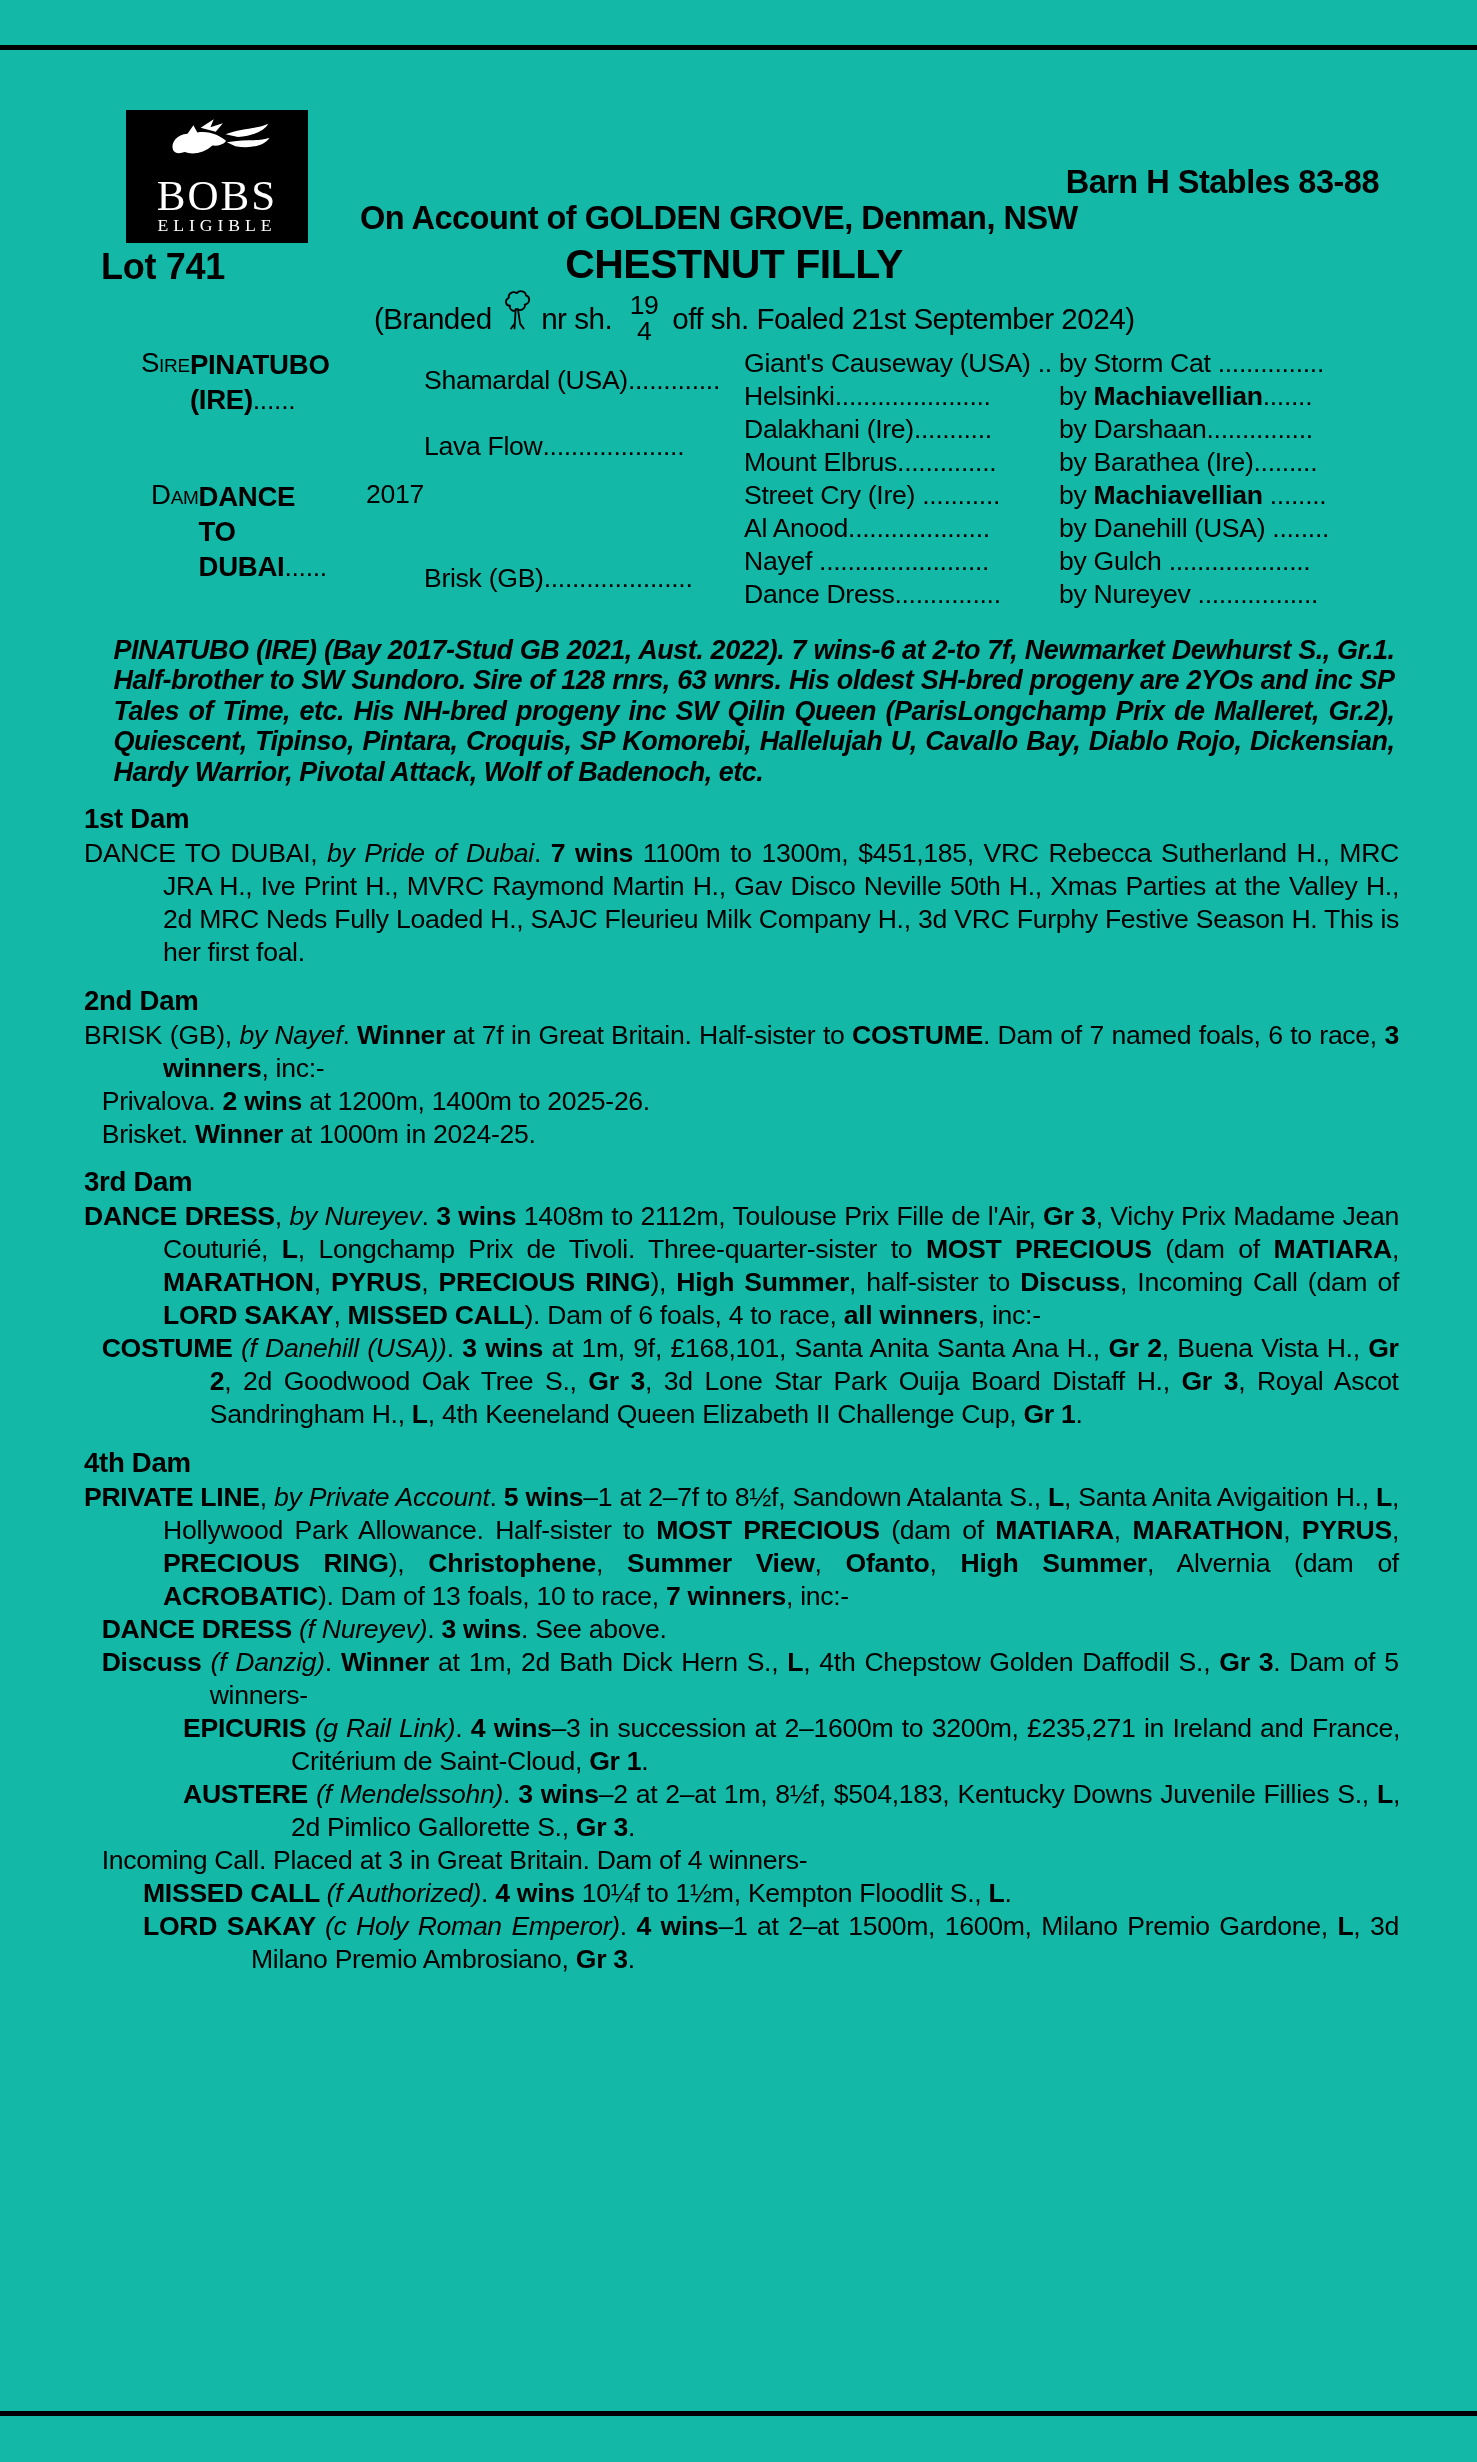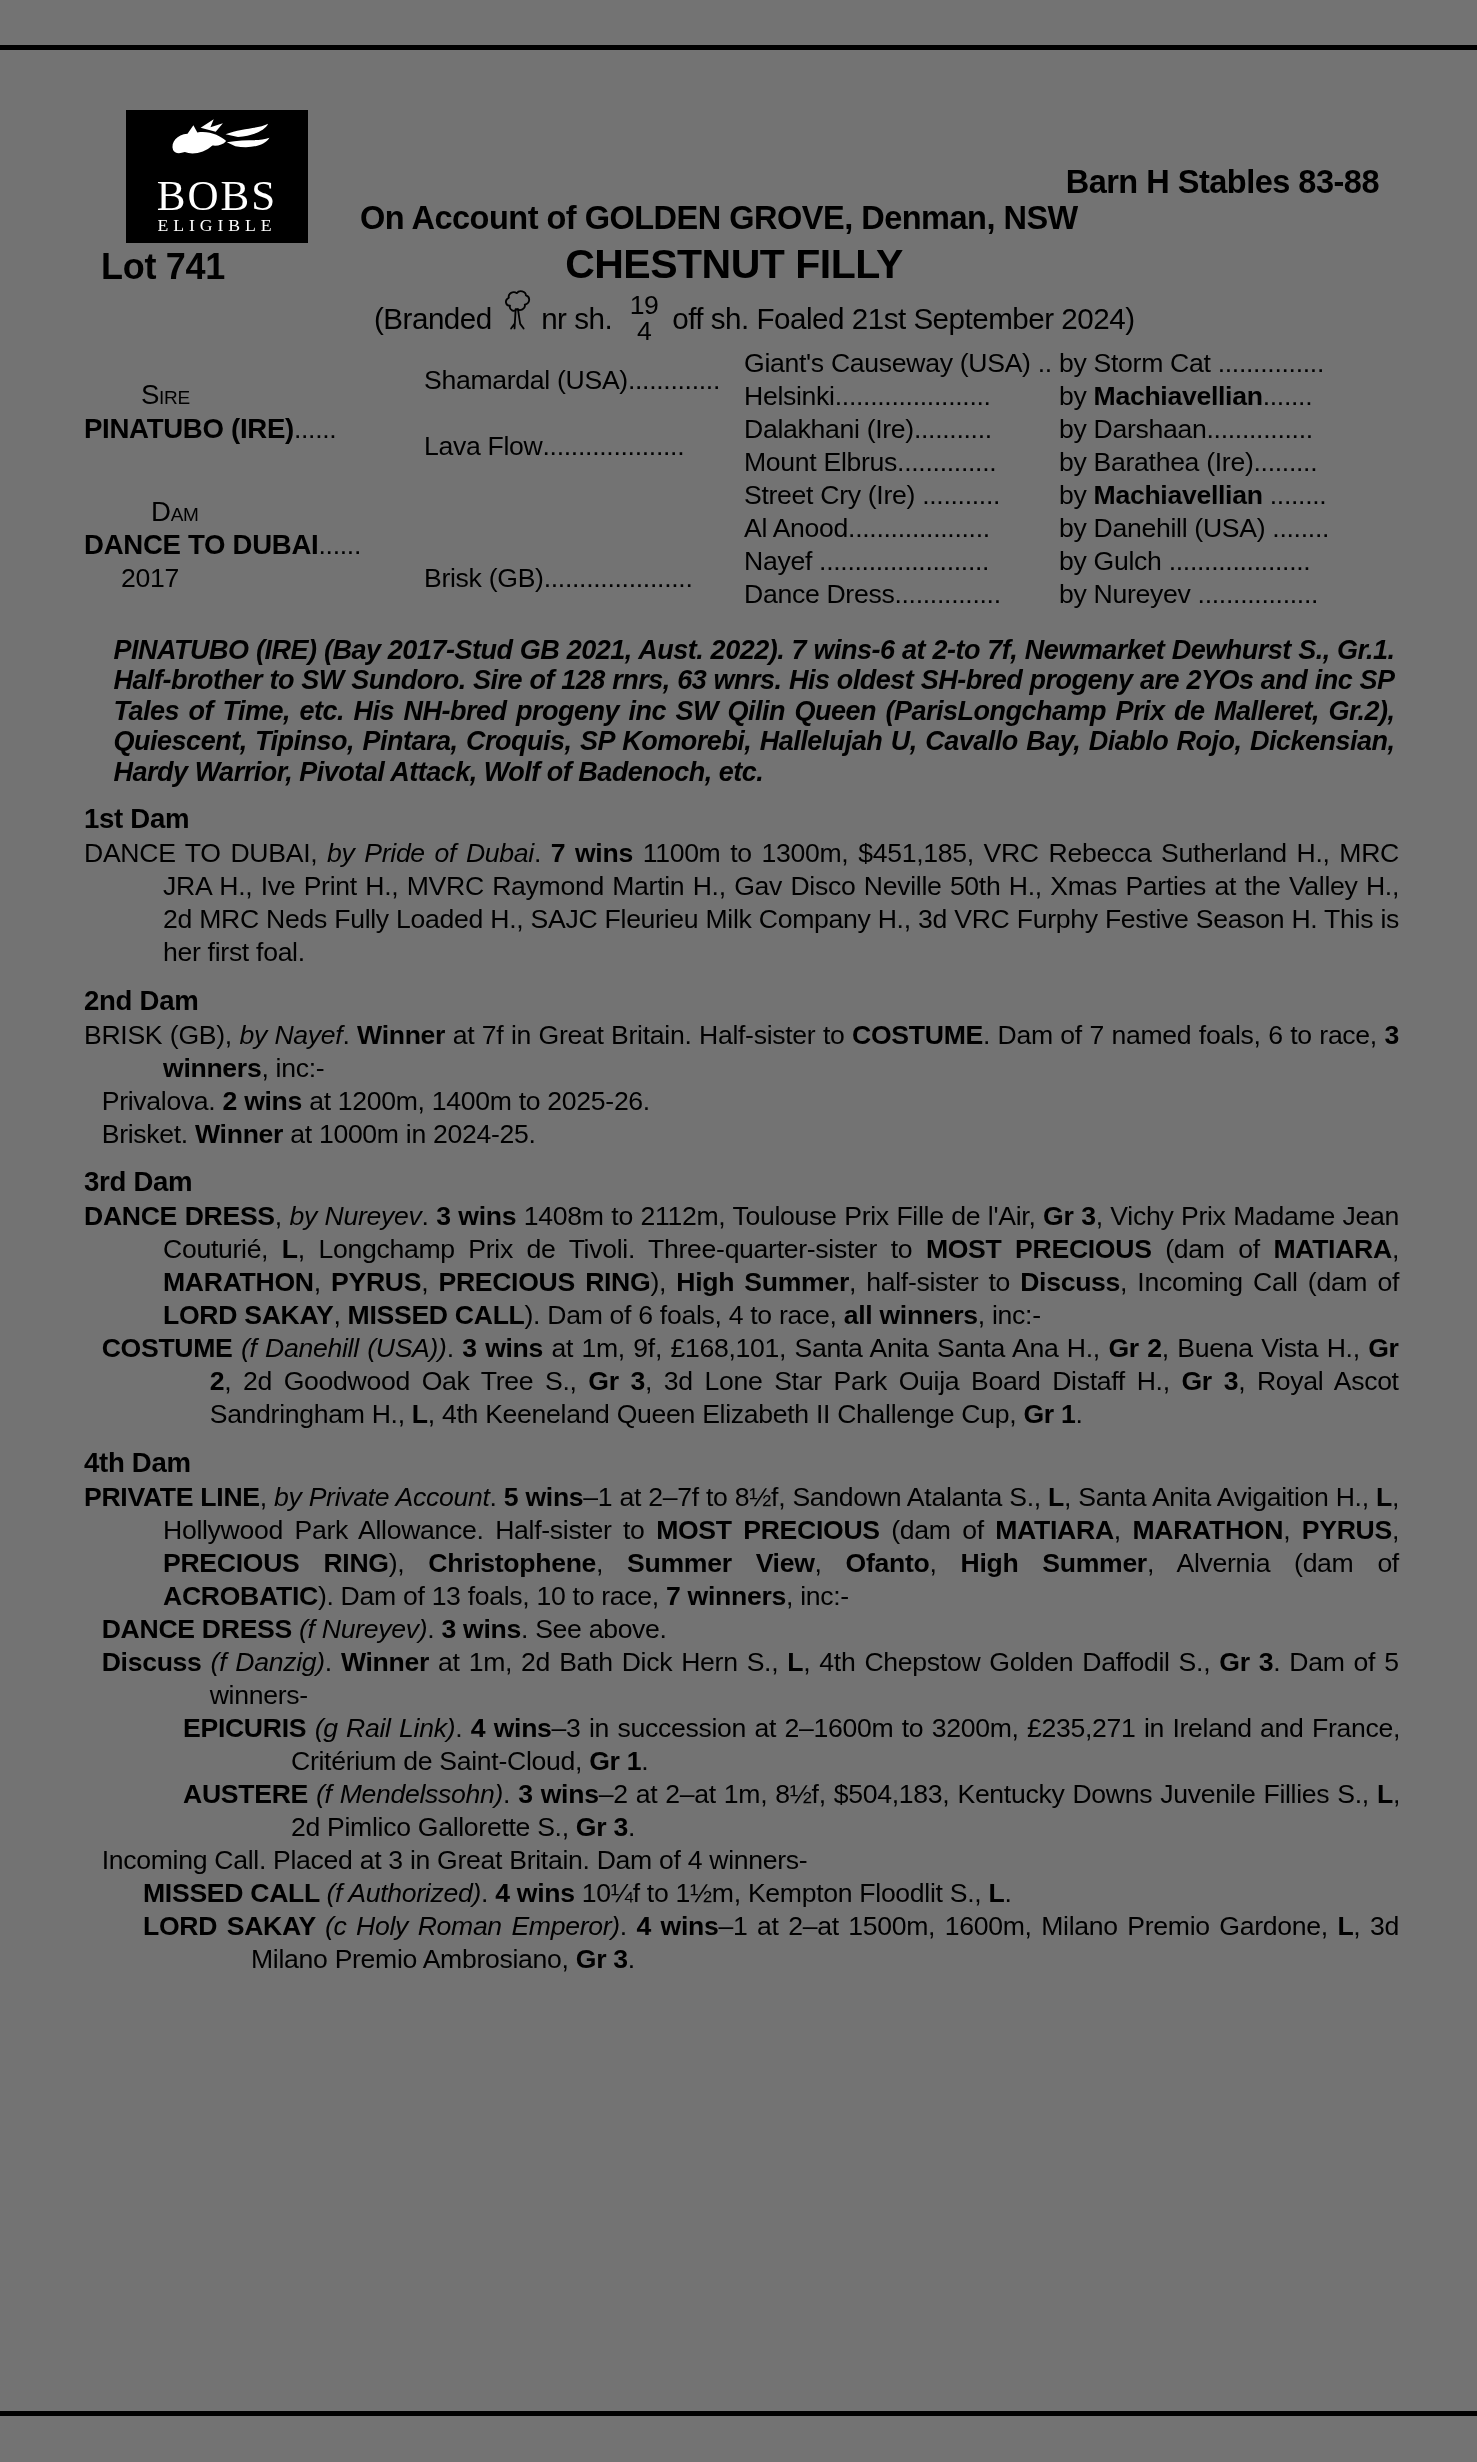--- a/index.html
+++ b/index.html
@@ -1,17 +1,17 @@
 <!DOCTYPE html>
 <html><head>
 <meta charset="utf-8">
 <style>
   html,body{margin:0;padding:0;background:#fff;}
   #page{
-    position:relative;width:1478px;height:2463px;background:#737373;color:#000;
+    position:relative;width:1478px;height:2463px;background:#14b8a6;color:#000;
     font-family:"Liberation Sans", sans-serif;font-size:26.6px;letter-spacing:-0.3px;
     overflow:hidden;
   }
   .rule{position:absolute;left:0;width:1478px;height:4.9px;background:#000;}
   .rule.top{top:45px;}
   .rule.bottom{top:2411px;}
 
   
   .logo{position:absolute;left:126px;top:110px;width:182px;height:133px;background:#000;color:#fff;
         display:flex;flex-direction:column;align-items:center;justify-content:flex-start;padding-top:5.9px;box-sizing:border-box;}
@@ -25,21 +25,21 @@
   .branded{position:absolute;left:374px;top:288px;height:61px;display:flex;align-items:center;font-size:29.6px;letter-spacing:-0.5px;}
   .branded .brandmark{width:29.6px;height:47px;margin:0 9.9px;position:relative;top:-5.9px;}
   .frac{display:inline-flex;flex-direction:column;align-items:center;font-size:26.6px;line-height:25.6px;margin:0 13.8px 0 17.7px;}
 
   
   .content{position:absolute;left:84px;top:347px;width:1315px;}
 
   
   .ped{display:grid;grid-template-columns:340px 320px 315px 340px;grid-template-rows:repeat(8,33px);}
   .ped .cell{line-height:33px;white-space:nowrap;overflow:hidden;}
-  .blockc{display:flex;flex-direction:column;justify-content:center;}
+  .blockc{display:flex;flex-direction:row;justify-content:center;}
   .sire-block{grid-column:1;grid-row:1/5;}
   .dam-block{grid-column:1;grid-row:5/9;}
   .sc-label{font-variant:small-caps;font-size:27.6px;padding-left:57px;line-height:31.5px;}
   .dam-block .sc-label{padding-left:67px;}
   .pname{font-weight:bold;font-size:27.6px;line-height:35px;}
   .pname .dots{font-weight:normal;font-size:26.6px;}
   .year{padding-left:37px;line-height:31.5px;}
   .g2{grid-column:2;display:flex;align-items:center;white-space:nowrap;overflow:hidden;}
   .g2.r12{grid-row:1/3}.g2.r34{grid-row:3/5}.g2.r56{grid-row:5/7}.g2.r78{grid-row:7/9}
   .g3{grid-column:3;}

